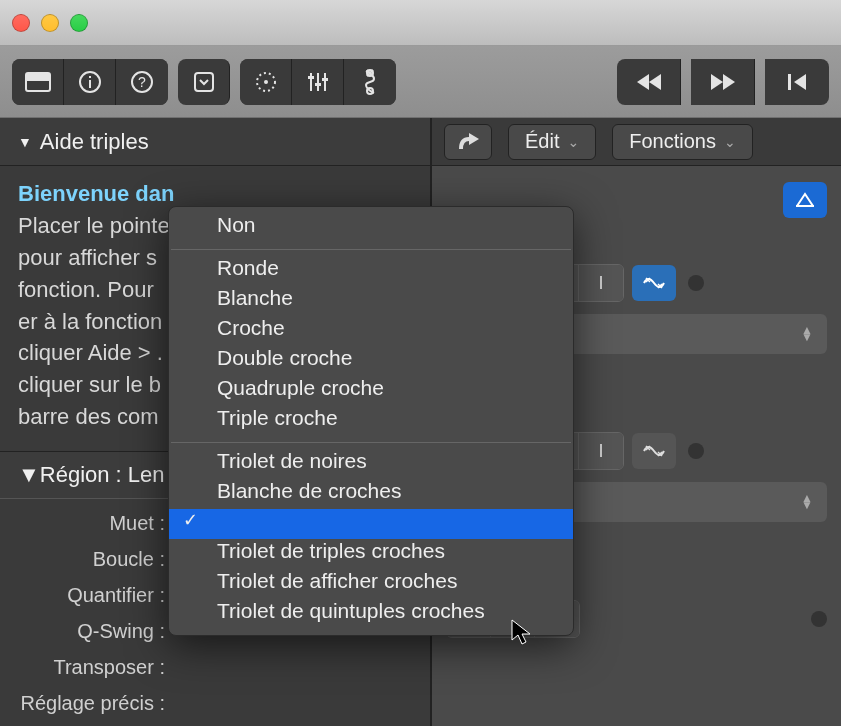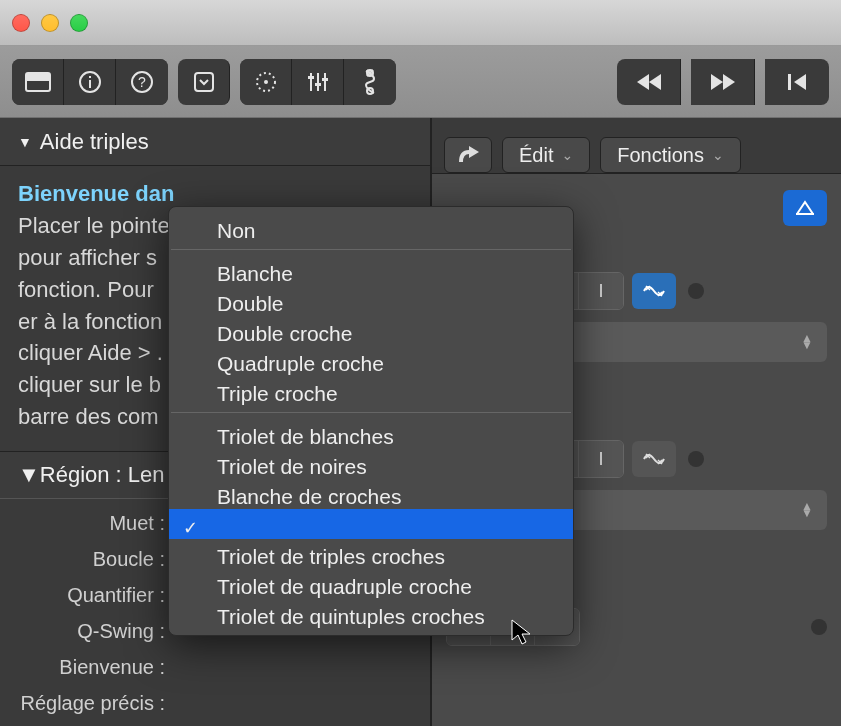--- a/index.html
+++ b/index.html
@@ -36,21 +36,21 @@
 .section-h .tri { margin-right: 8px; font-size: 14px; }
 .help-body { padding: 12px 18px 18px 18px; font-size: 22px; line-height: 1.45; color: #d8d8d8; }
 .help-body b { color: #7dd3fc; font-weight: 600; }
 .region-h { height: 48px; display: flex; align-items: center; padding: 0 18px; font-size: 22px; border-top: 1px solid #222; border-bottom: 1px solid #555; background:#3c3c3c;}
 .params { padding: 6px 0; }
 .param { display: flex; align-items: center; height: 36px; }
 .param .lbl { width: 175px; text-align: right; padding-right: 10px; font-size: 20px; color: #d0d0d0; }
 
 
 .right { flex: 1; background: #4a4a4a; color: #eee; }
-.right-top { height: 56px; background: #3a3a3a; border-bottom: 1px solid #222; display: flex; align-items: flex-end; padding: 0 12px; gap: 10px; }
+.right-top { height: 48px; background: #3a3a3a; border-bottom: 1px solid #222; display: flex; align-items: center; padding: 0 12px; gap: 16px; }
 .catch-btn { width: 48px; height: 36px; background: #494949; border: 1px solid #222; border-radius: 6px; display:flex; align-items:center; justify-content:center; cursor:pointer;}
 .menu-btn { height: 36px; padding: 0 16px; background: #494949; border: 1px solid #222; border-radius: 6px; font-size: 20px; color: #eee; display:flex; align-items:center; gap:8px; cursor:pointer;}
 .chev { font-size: 14px; color: #aaa; }
 
 .right-body { padding: 16px 14px; }
 .track-head { display:flex; gap:8px; align-items:center; margin-bottom:8px;}
 .blue-box { width: 44px; height: 36px; background: #1b6ad4; border-radius: 6px; display:flex; align-items:center; justify-content:center; margin-left:auto;}
 .blue-box svg{fill:#fff;}
 .track { margin-bottom: 40px; }
 .track-title { font-size: 24px; font-weight: 500; color: #fff; margin-bottom: 10px; }
@@ -62,21 +62,21 @@
 .flex-btn { width: 44px; height: 36px; background: #2a6fb8; border-radius: 6px; display:flex; align-items:center; justify-content:center; cursor:pointer;}
 .flex-btn svg{fill:#fff;}
 .flex-btn.grey{background:#555;}
 .flex-btn.grey svg{fill:#ddd;}
 .dot { width: 16px; height: 16px; border-radius:50%; background:#333; margin-left:4px;}
 .select-box { margin-top: 12px; height: 40px; background: #5a5a5a; border-radius: 6px; display:flex; align-items:center; padding: 0 14px; font-size: 20px; color:#eee; justify-content:space-between; cursor:pointer;}
 .select-box .dd{ color:#aaa; font-size:12px; display:flex; flex-direction:column; gap:0; line-height:7px;}
 
 
 .menu { position: absolute; left: 168px; top: 206px; width: 406px; background: #4a4a4a; border: 1px solid #2b2b2b; border-radius: 8px; box-shadow: 0 10px 40px rgba(0,0,0,0.6); padding: 6px 0; z-index: 50; }
-.mitem { height: 30px; display:flex; align-items:flex-end; padding: 0 18px 0 48px; font-size: 21px; color: #eee; position: relative; cursor:pointer;}
+.mitem { height: 30px; display:flex; align-items:flex-start; padding: 0 18px 0 48px; font-size: 21px; color: #eee; position: relative; cursor:pointer;}
 .mitem.highlight { background: #1767e5; }
 .mitem .check { position:absolute; left: 14px; font-size: 18px; }
 .msep { height: 1px; background: #666; margin: 6px 2px; }
 .cursor { position:absolute; left:510px; top:618px; z-index:60; pointer-events:none; }
 .cursor svg{fill:#000; stroke:#fff; stroke-width:1;}
 </style>
 </head>
 <body>
 
 <div class="titlebar">
@@ -193,21 +193,21 @@
       <div class="param">
           <span class="lbl">Boucle :</span>
         </div>
       <div class="param">
           <span class="lbl">Quantifier :</span>
         </div>
       <div class="param">
           <span class="lbl">Q-Swing :</span>
         </div>
       <div class="param">
-          <span class="lbl">Bienvenue :</span>
+          <span class="lbl">Transposer :</span>
         </div>
       <div class="param">
           <span class="lbl">Réglage précis :</span>
         </div>
     </div>
   </div>
 
   <div class="right">
     <div class="right-top">
       <div class="catch-btn">
@@ -299,52 +299,52 @@
     </div>
   </div>
 </div>
 
 <div class="menu">
   <div class="mitem">
       <span>Non</span>
     </div>
   <div class="msep"></div>
   <div class="mitem">
+      <span>Ronde</span>
+    </div>
+  <div class="mitem">
       <span>Blanche</span>
     </div>
   <div class="mitem">
-      <span>Double</span>
+      <span>Croche</span>
     </div>
   <div class="mitem">
       <span>Double croche</span>
     </div>
   <div class="mitem">
       <span>Quadruple croche</span>
     </div>
   <div class="mitem">
       <span>Triple croche</span>
     </div>
   <div class="msep"></div>
-  <div class="mitem">
-      <span>Triolet de blanches</span>
-    </div>
   <div class="mitem">
       <span>Triolet de noires</span>
     </div>
   <div class="mitem">
       <span>Blanche de croches</span>
     </div>
   <div class="mitem highlight">
       <span class="check">✓</span>
     </div>
   <div class="mitem">
       <span>Triolet de triples croches</span>
     </div>
   <div class="mitem">
-      <span>Triolet de quadruple croche</span>
+      <span>Triolet de afficher croches</span>
     </div>
   <div class="mitem">
       <span>Triolet de quintuples croches</span>
     </div>
 </div>
 
 <div class="cursor">
   <svg width="22" height="28" viewBox="0 0 22 28">
       <path d="M2 2 L2 22 L8 17 L12 26 L16 24 L12 16 L20 16 Z" fill="#000" stroke="#fff" stroke-width="1"></path>
     </svg>

